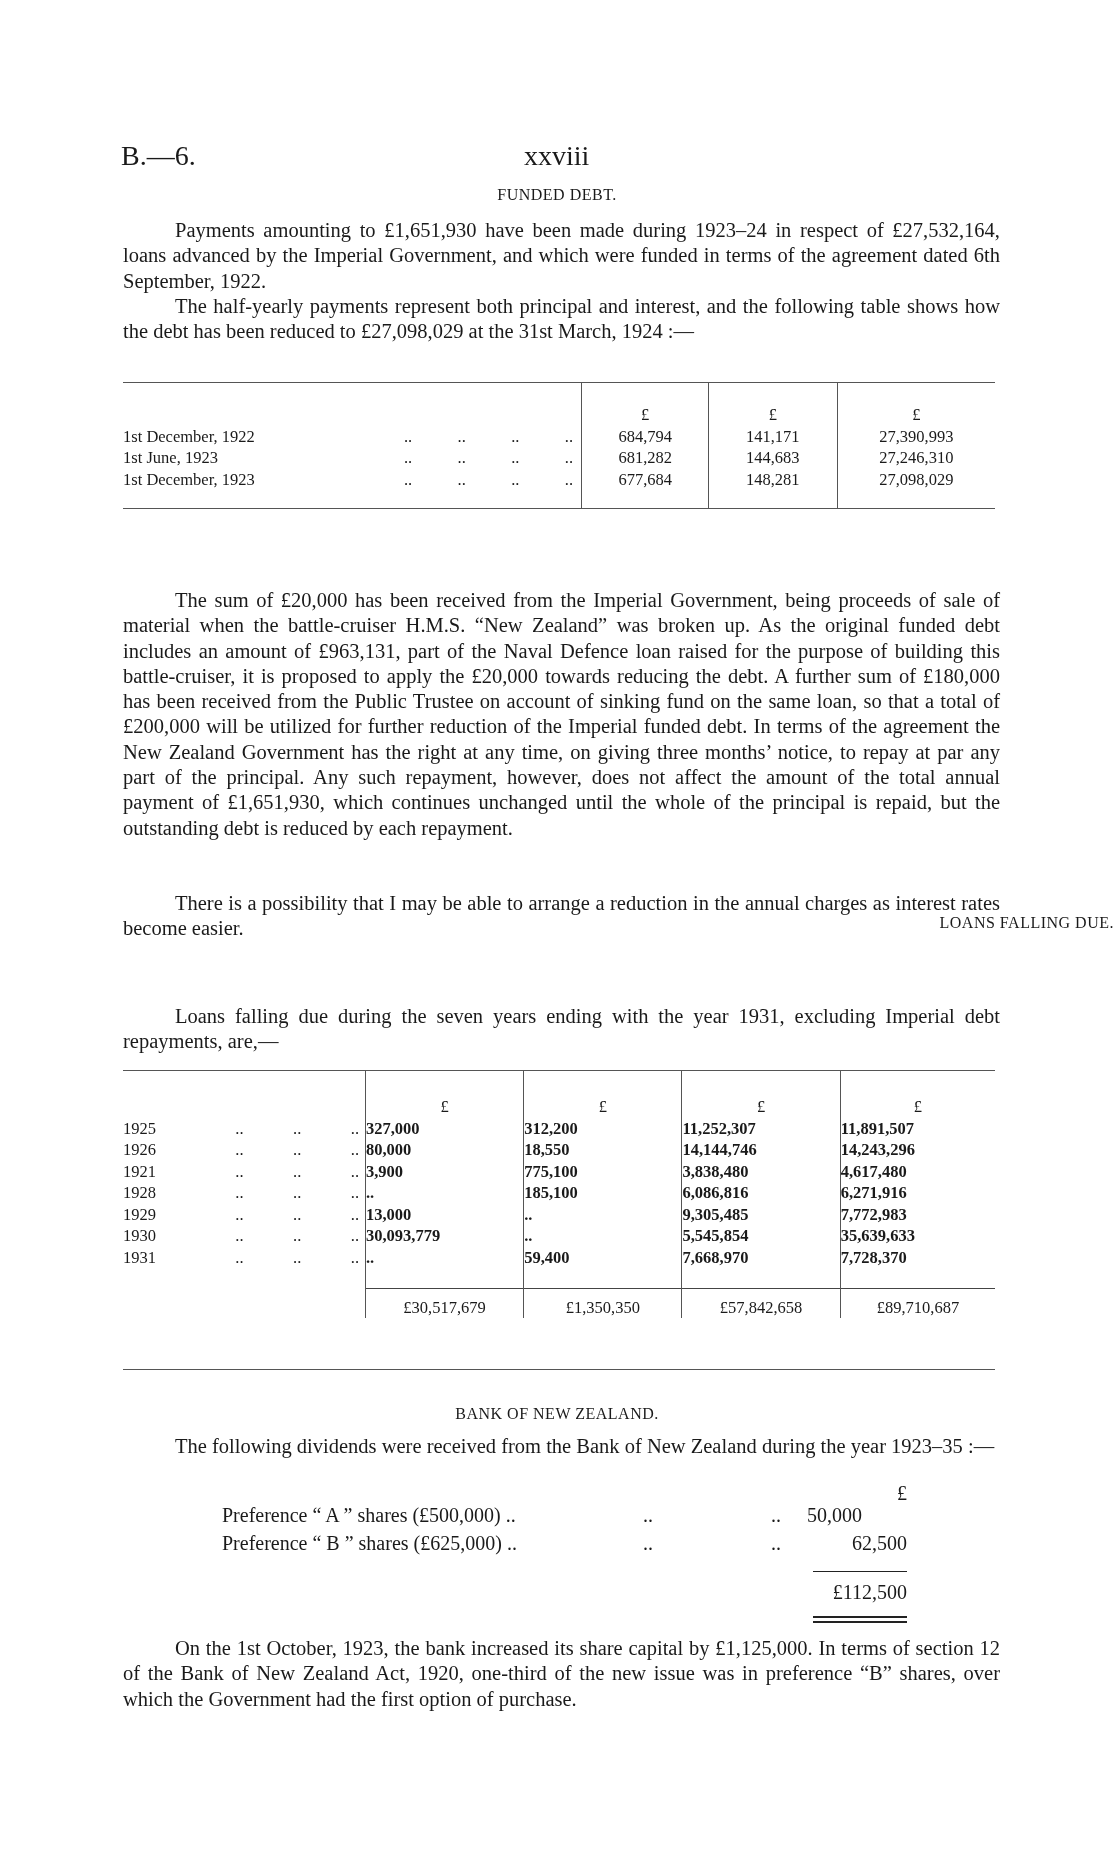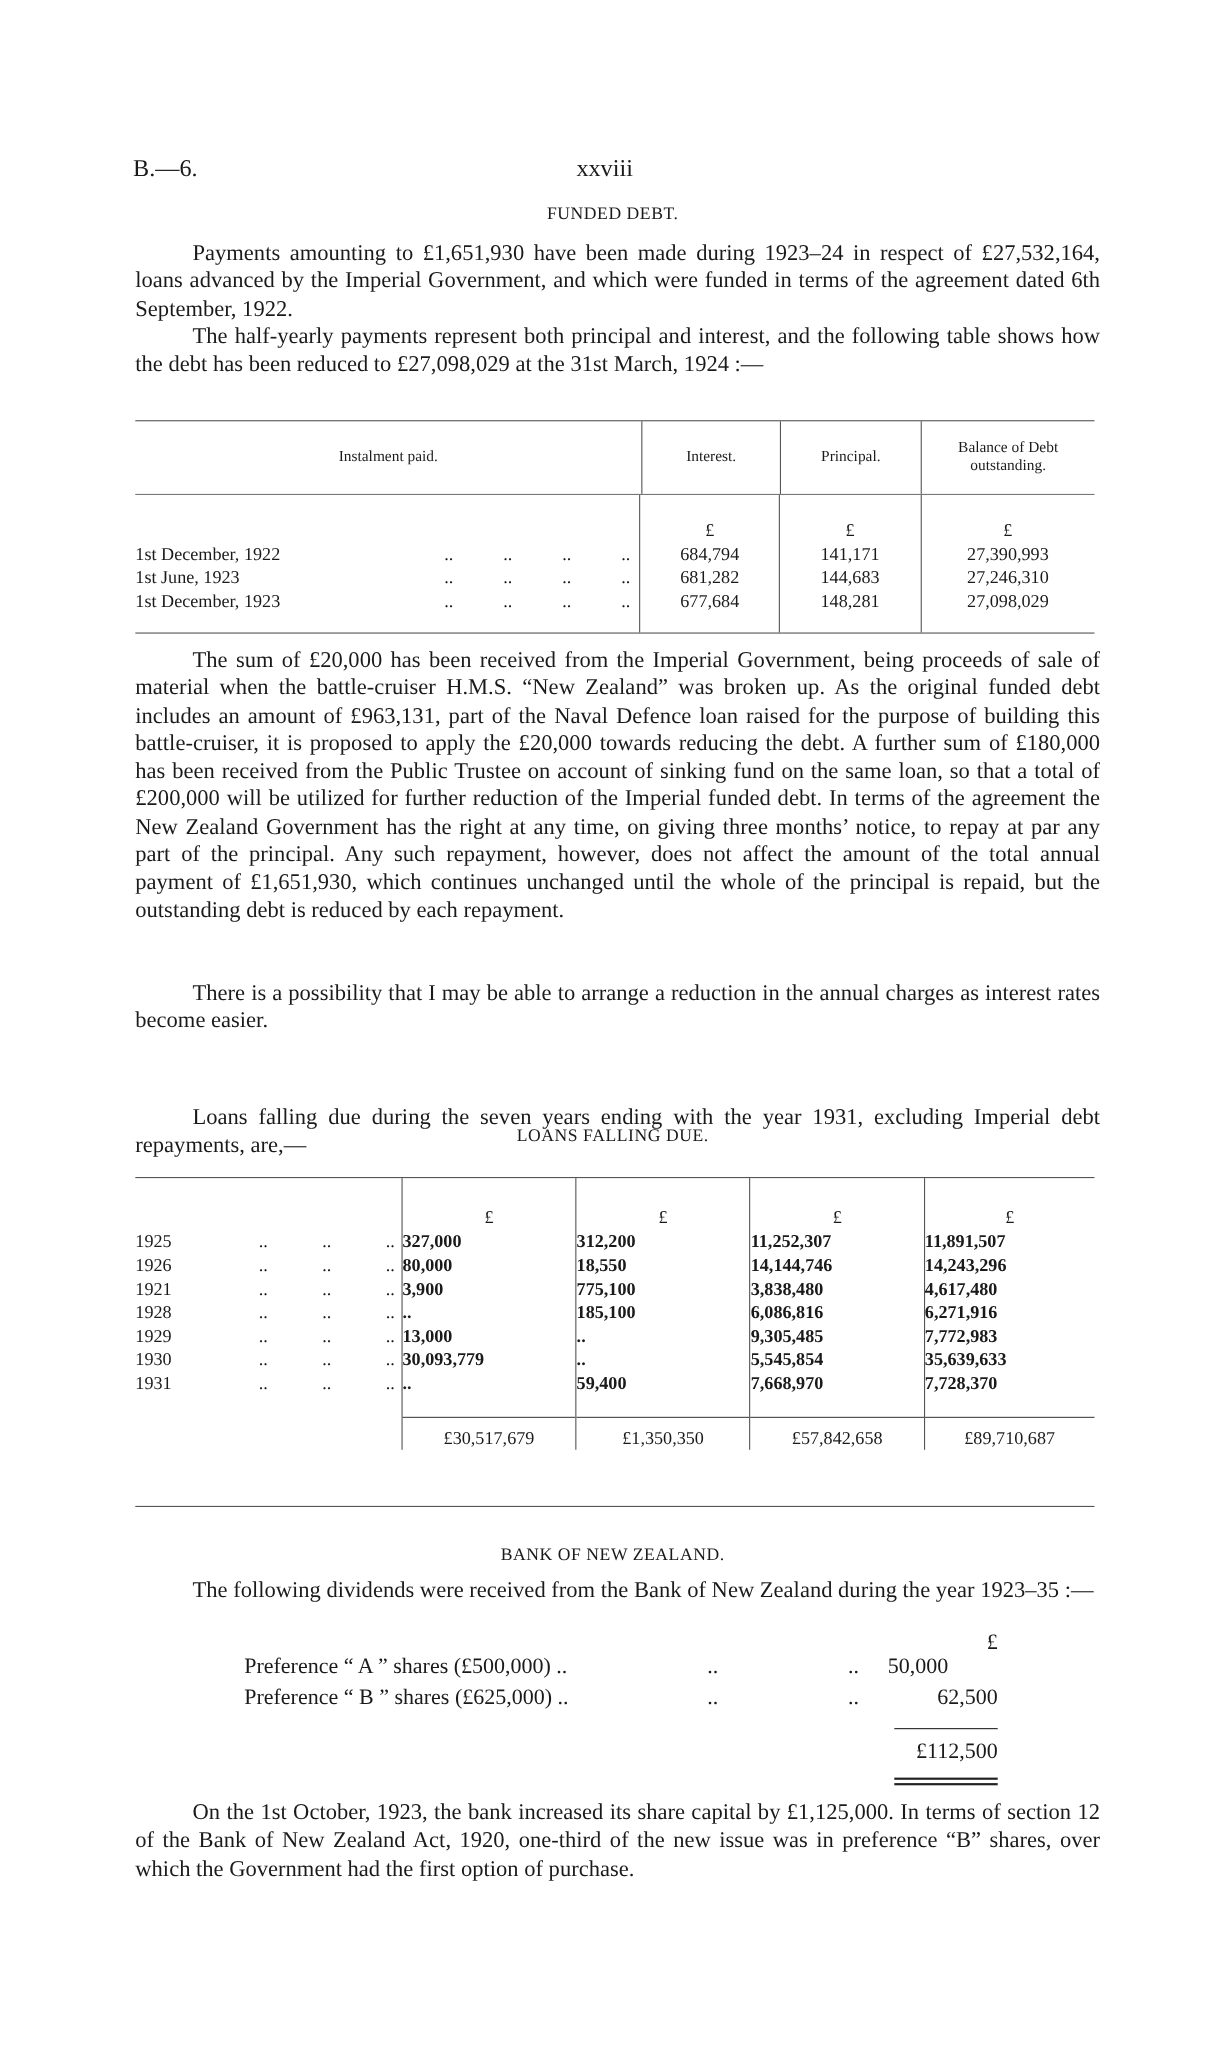--- a/index.html
+++ b/index.html
@@ -1,19 +1,19 @@
 <!DOCTYPE html>
 <html><head>
 <meta charset="utf-8">
 <style>
   html, body { margin:0; padding:0; background:#ffffff; }
   body { width:1114px; height:1867px; position:relative; overflow:hidden;
          font-family:"Liberation Serif","DejaVu Serif",serif; color:#1a1a1a; }
   .abs { position:absolute; }
-  .runhead { top:140px; font-size:22px; }
+  .runhead { top:140px; font-size:28px; }
   .section-title { left:0; width:1114px; text-align:center; font-size:16px; letter-spacing:0.5px; }
   .para { left:123px; width:877px; font-size:20.5px; line-height:25.3px; text-align:justify; }
   .para .ind { display:inline-block; width:52px; }
   .tbl { position:absolute; left:123px; width:872px; border-top:1px solid #555; border-bottom:1px solid #555; }
   .hdr { display:flex; border-bottom:1px solid #777; font-size:14px; text-align:center; }
   .hdr > div, .body-row > div, .tot > div { box-sizing:border-box; }
   .vl { border-left:1px solid #555; }
   .hcell { display:flex; align-items:center; justify-content:center; line-height:16px; }
   .row { display:flex; font-size:16.5px; height:21.5px; line-height:21.5px; }
   .num { text-align:right; padding-right:24px;font-weight:bold; }
@@ -27,26 +27,20 @@
 <body>
 
 <div class="abs runhead" style="left:121px;">B.—6.</div>
 <div class="abs runhead" style="left:524px;">xxviii</div>
 
 <div class="abs section-title" style="top:186px;">FUNDED DEBT.</div>
 <div class="abs para" style="top:218px;"><span class="ind"></span><span>Payments amounting to £1,651,930 have been made during 1923–24 in respect of £27,532,164, loans advanced by the Imperial Government, and which were funded in terms of the agreement dated 6th September, 1922.</span></div>
 <div class="abs para" style="top:294px;"><span class="ind"></span><span>The half-yearly payments represent both principal and interest, and the following table shows how the debt has been reduced to £27,098,029 at the 31st March, 1924 :—</span></div>
 
 <div class="tbl" style="top:382px;">
-  <div class="hdr" style="height:66px;">
-    <div class="hcell" style="width:460px;">Instalment paid.</div>
-    <div class="hcell vl" style="width:126px;">Interest.</div>
-    <div class="hcell vl" style="width:128px;">Principal.</div>
-    <div class="hcell vl" style="width:158px; padding:0 20px;">Balance of Debt outstanding.</div>
-  </div>
   <div style="display:flex; height:125px;">
     <div style="width:460px; padding-top:21px;">
       <div class="row"></div>
       <div class="row lbl">
           <span>1st December, 1922</span>
           <span class="dots" style="left:0;width:450px;text-align:right;">..&nbsp;&nbsp;&nbsp;&nbsp;&nbsp;&nbsp;&nbsp;&nbsp;&nbsp;&nbsp;&nbsp;..&nbsp;&nbsp;&nbsp;&nbsp;&nbsp;&nbsp;&nbsp;&nbsp;&nbsp;&nbsp;&nbsp;..&nbsp;&nbsp;&nbsp;&nbsp;&nbsp;&nbsp;&nbsp;&nbsp;&nbsp;&nbsp;&nbsp;..</span>
         </div>
       <div class="row lbl">
           <span>1st June, 1923</span>
           <span class="dots" style="left:0;width:450px;text-align:right;">..&nbsp;&nbsp;&nbsp;&nbsp;&nbsp;&nbsp;&nbsp;&nbsp;&nbsp;&nbsp;&nbsp;..&nbsp;&nbsp;&nbsp;&nbsp;&nbsp;&nbsp;&nbsp;&nbsp;&nbsp;&nbsp;&nbsp;..&nbsp;&nbsp;&nbsp;&nbsp;&nbsp;&nbsp;&nbsp;&nbsp;&nbsp;&nbsp;&nbsp;..</span>
@@ -73,21 +67,21 @@
       <div class="row" style="justify-content:center;">27,390,993</div>
       <div class="row" style="justify-content:center;">27,246,310</div>
       <div class="row" style="justify-content:center;">27,098,029</div>
     </div>
   </div>
 </div>
 
 <div class="abs para" style="top:588px;"><span class="ind"></span><span>The sum of £20,000 has been received from the Imperial Government, being proceeds of sale of material when the battle-cruiser H.M.S. “New Zealand” was broken up. As the original funded debt includes an amount of £963,131, part of the Naval Defence loan raised for the purpose of building this battle-cruiser, it is proposed to apply the £20,000 towards reducing the debt. A further sum of £180,000 has been received from the Public Trustee on account of sinking fund on the same loan, so that a total of £200,000 will be utilized for further reduction of the Imperial funded debt. In terms of the agreement the New Zealand Government has the right at any time, on giving three months’ notice, to repay at par any part of the principal. Any such repayment, however, does not affect the amount of the total annual payment of £1,651,930, which continues unchanged until the whole of the principal is repaid, but the outstanding debt is reduced by each repayment.</span></div>
 <div class="abs para" style="top:891px;"><span class="ind"></span><span>There is a possibility that I may be able to arrange a reduction in the annual charges as interest rates become easier.</span></div>
 
-<div class="abs section-title" style="top:1024px;">LOANS FALLING DUE.</div>
+<div class="abs section-title" style="top:914px;text-align:right;">LOANS FALLING DUE.</div>
 <div class="abs para" style="top:1004px;"><span class="ind"></span><span>Loans falling due during the seven years ending with the year 1931, excluding Imperial debt repayments, are,—</span></div>
 
 <div class="tbl" style="top:1070px; height:298px;">
   <div style="display:flex; height:247px;">
     <div style="width:243px; padding-top:25px;" id="loans-year-col">
         <div class="row" style="justify-content: center;"></div>
         <div class="row lbl">
           <span>1925</span>
           <span class="dots" style="left: 0px; width: 236px; text-align: right;">..&nbsp;&nbsp;&nbsp;&nbsp;&nbsp;&nbsp;&nbsp;&nbsp;&nbsp;&nbsp;&nbsp;&nbsp;..&nbsp;&nbsp;&nbsp;&nbsp;&nbsp;&nbsp;&nbsp;&nbsp;&nbsp;&nbsp;&nbsp;&nbsp;..</span>
         </div>

